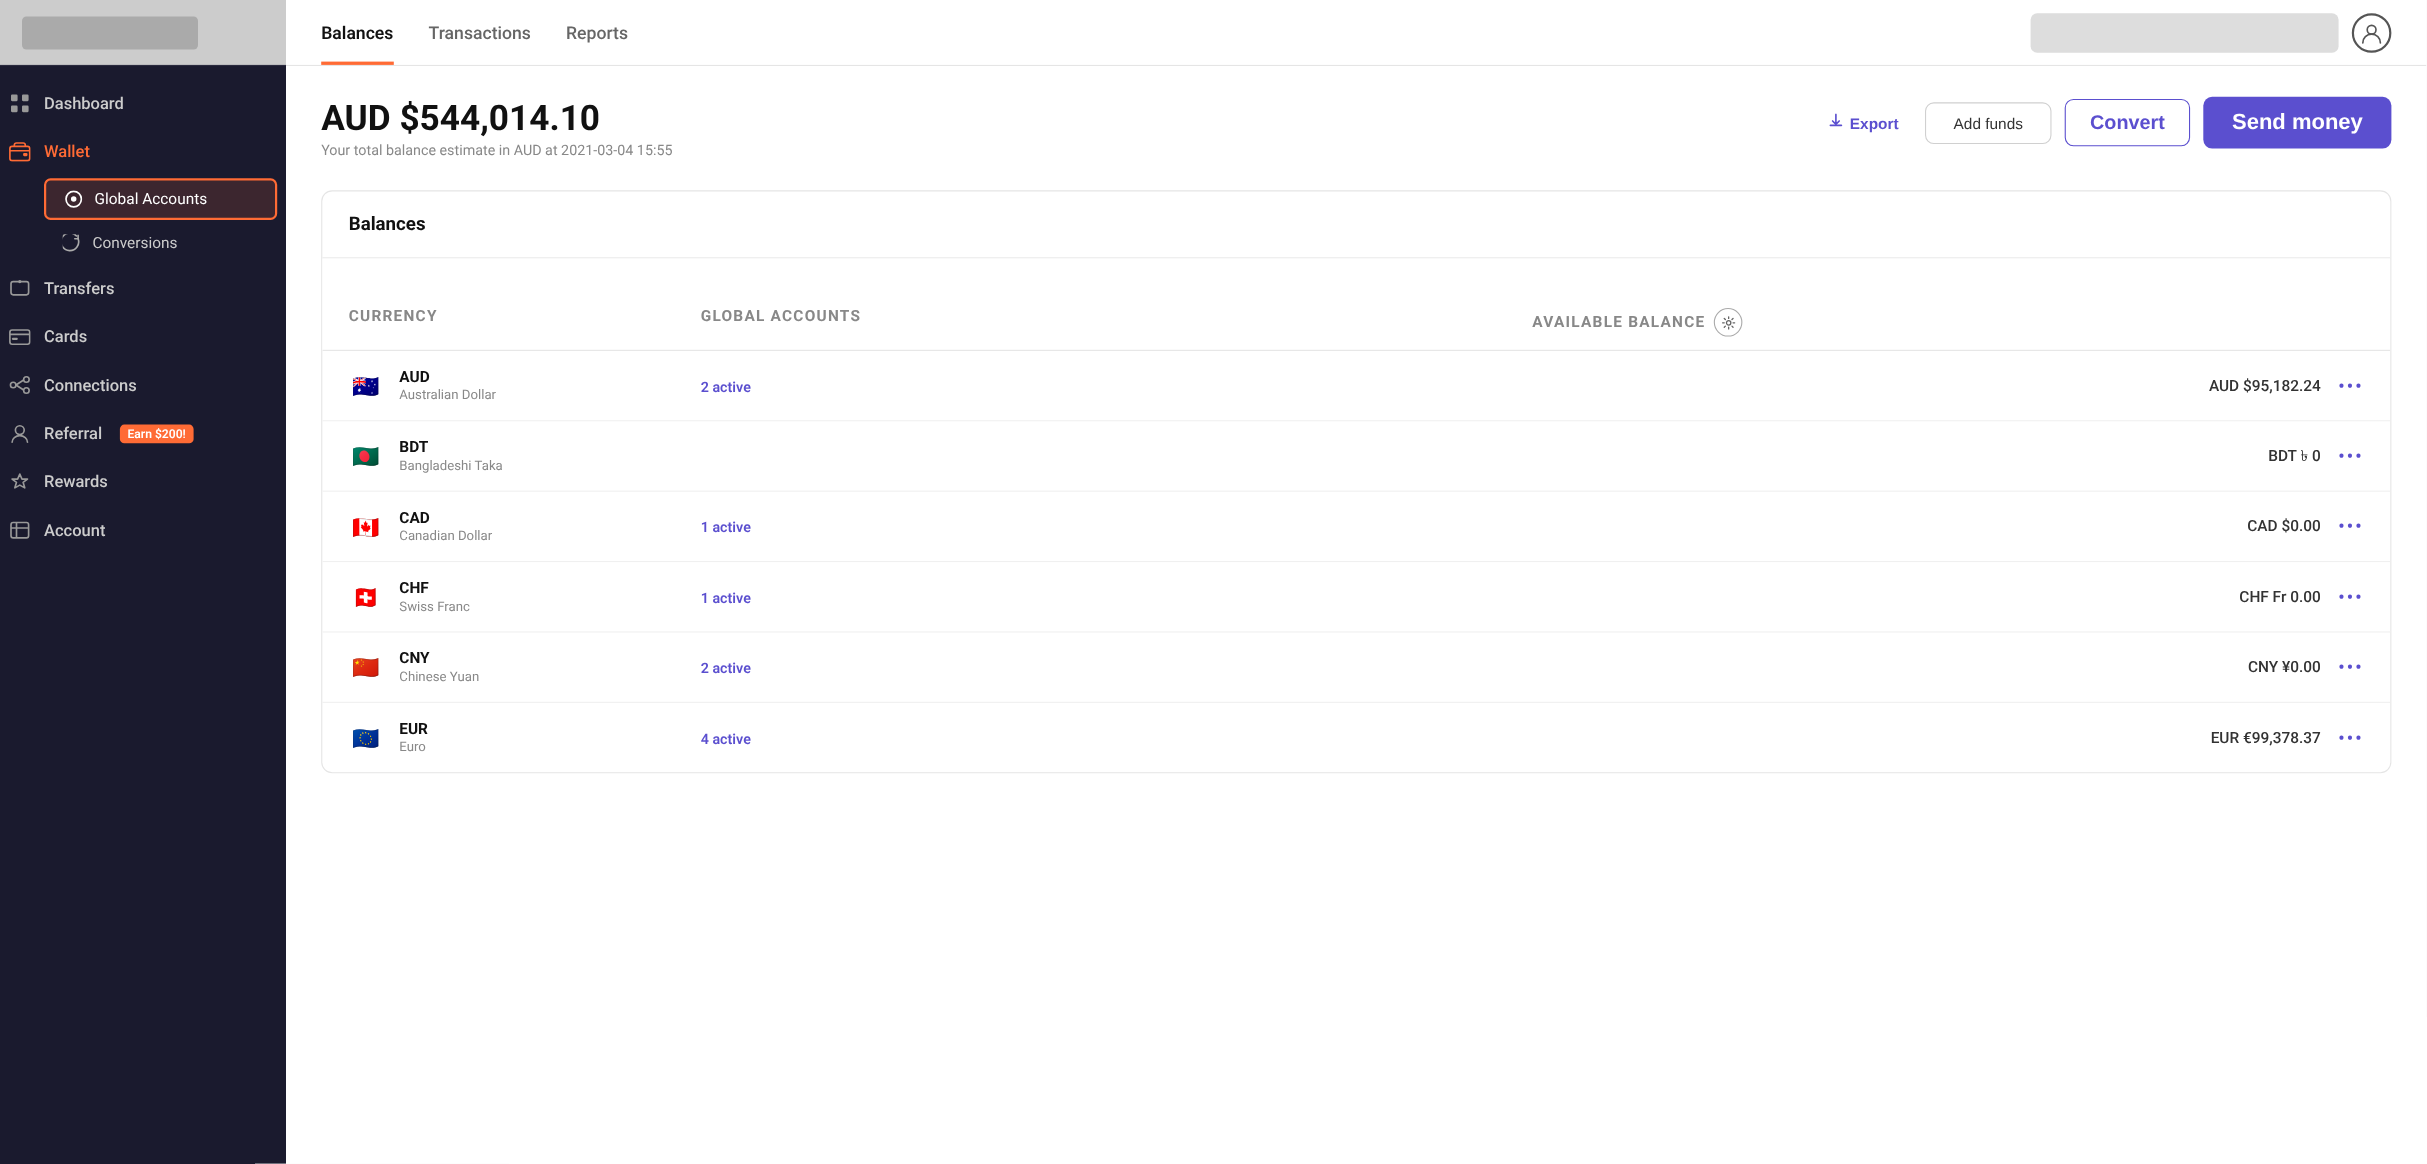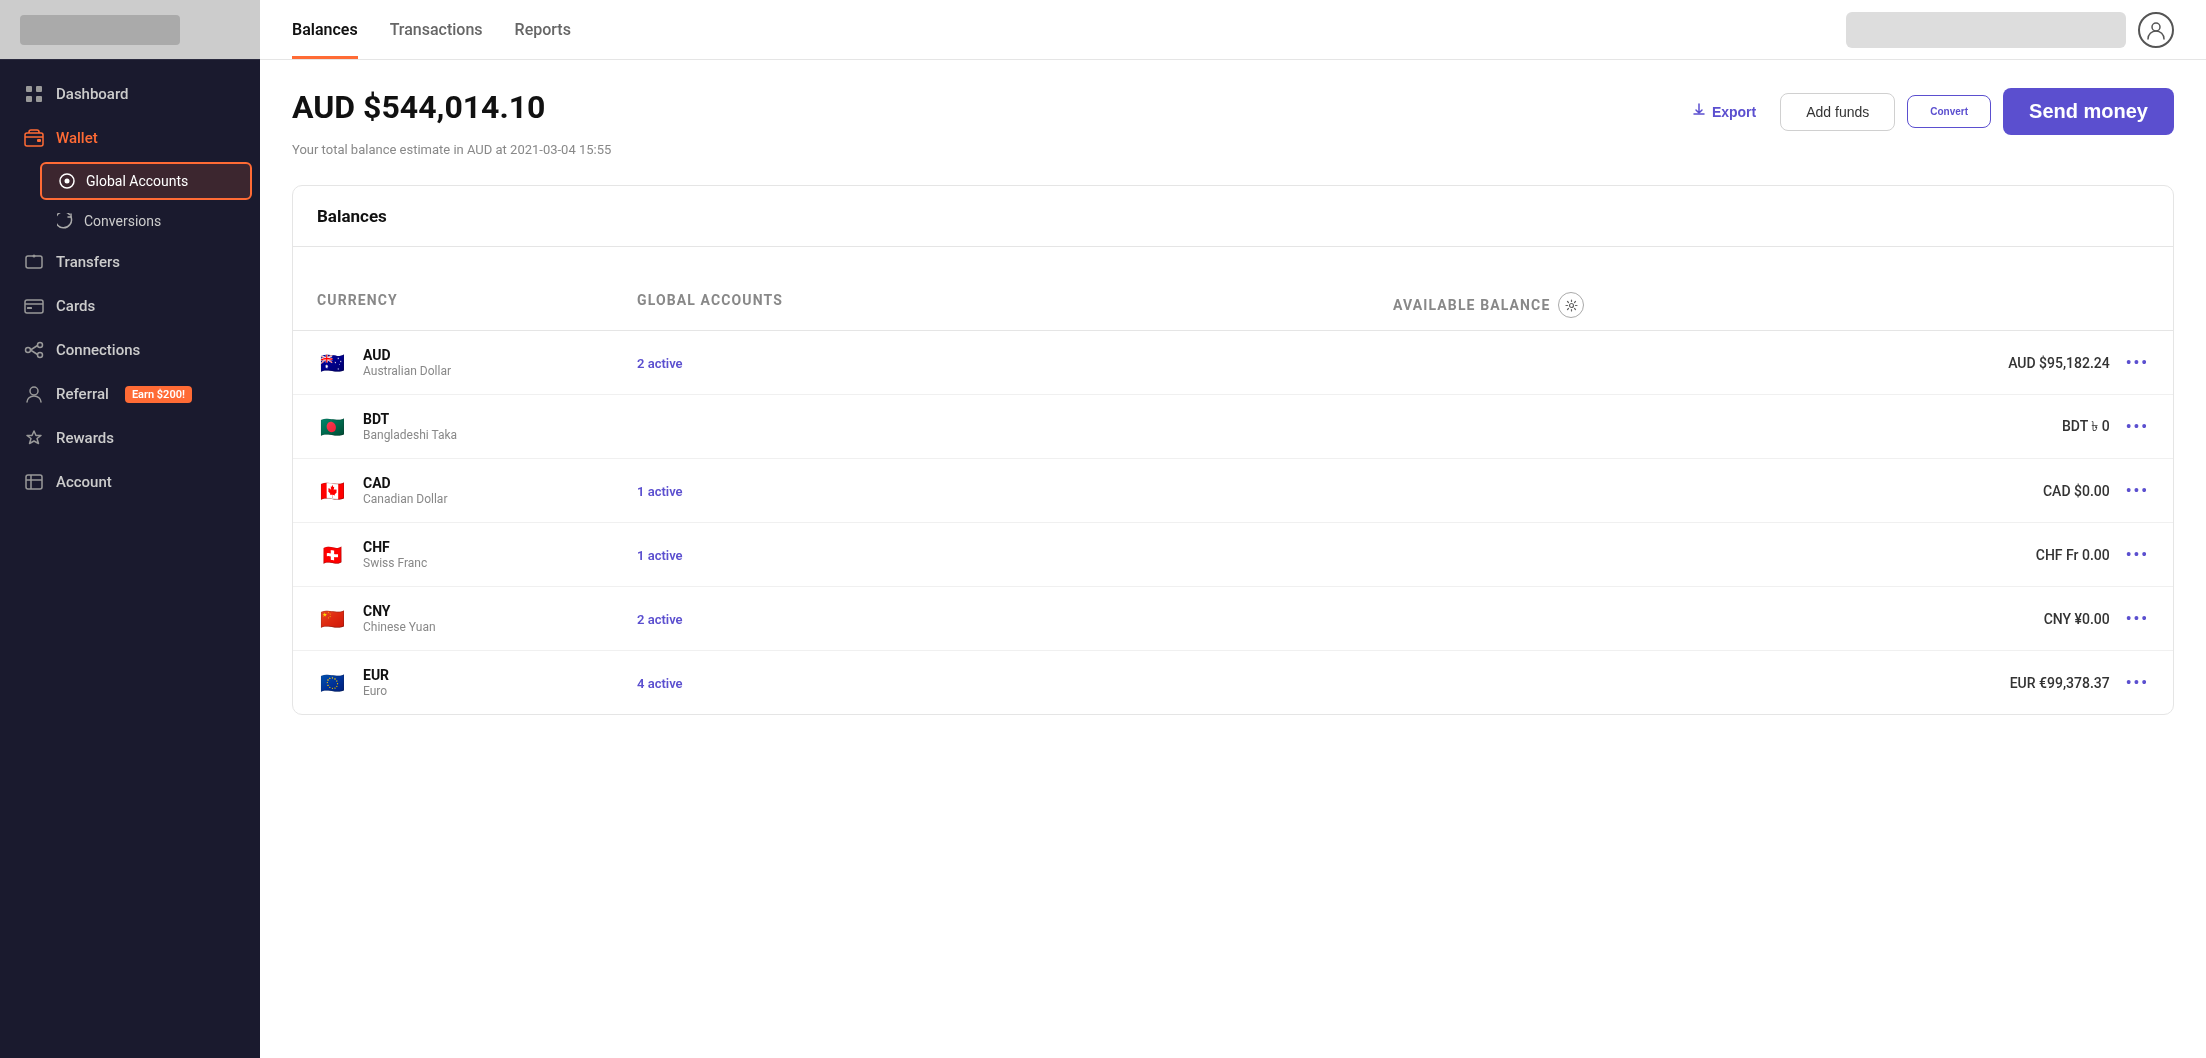--- a/index.html
+++ b/index.html
@@ -30,21 +30,21 @@
       background: #aaa;
       border-radius: 4px;
     }
     .sidebar-nav {
       padding: 12px 0;
       flex: 1;
     }
     .nav-item {
       display: flex;
       align-items: center;
-      padding: 12px 24px;
+      padding: 12px 8px;
       cursor: pointer;
       color: #ccc;
       font-size: 15px;
       font-weight: 500;
       gap: 12px;
       position: relative;
       text-align: right;
     }
     .nav-item.wallet-item { color: #ff6b35; }
     .nav-icon {
@@ -169,21 +169,21 @@
     .balance-section {
       display: flex;
       align-items: flex-start;
       justify-content: space-between;
       margin-bottom: 28px;
     }
     .balance-amount {
       font-size: 32px;
       font-weight: 700;
       color: #111;
-      margin-bottom: 16px;
+      margin-bottom: 4px;
     }
     .balance-subtitle {
       font-size: 13px;
       color: #888;
     }
     .balance-actions {
       display: flex;
       align-items: center;
       gap: 12px;
     }
@@ -206,21 +206,21 @@
       font-size: 14px;
       font-weight: 400;
       padding: 10px 25px;
       border-radius: 8px;
       cursor: pointer;
     }
     .btn-convert {
       border: 1.5px solid #5b4fcf;
       background: #fff;
       color: #5b4fcf;
-      font-size: 10px;
+      font-size: 18px;
       font-weight: 700;
       padding: 10px 22px;
       border-radius: 8px;
       cursor: pointer;
     }
     .btn-primary {
       background: #5b4fcf;
       color: #fff;
       border: none;
       font-size: 20px;

